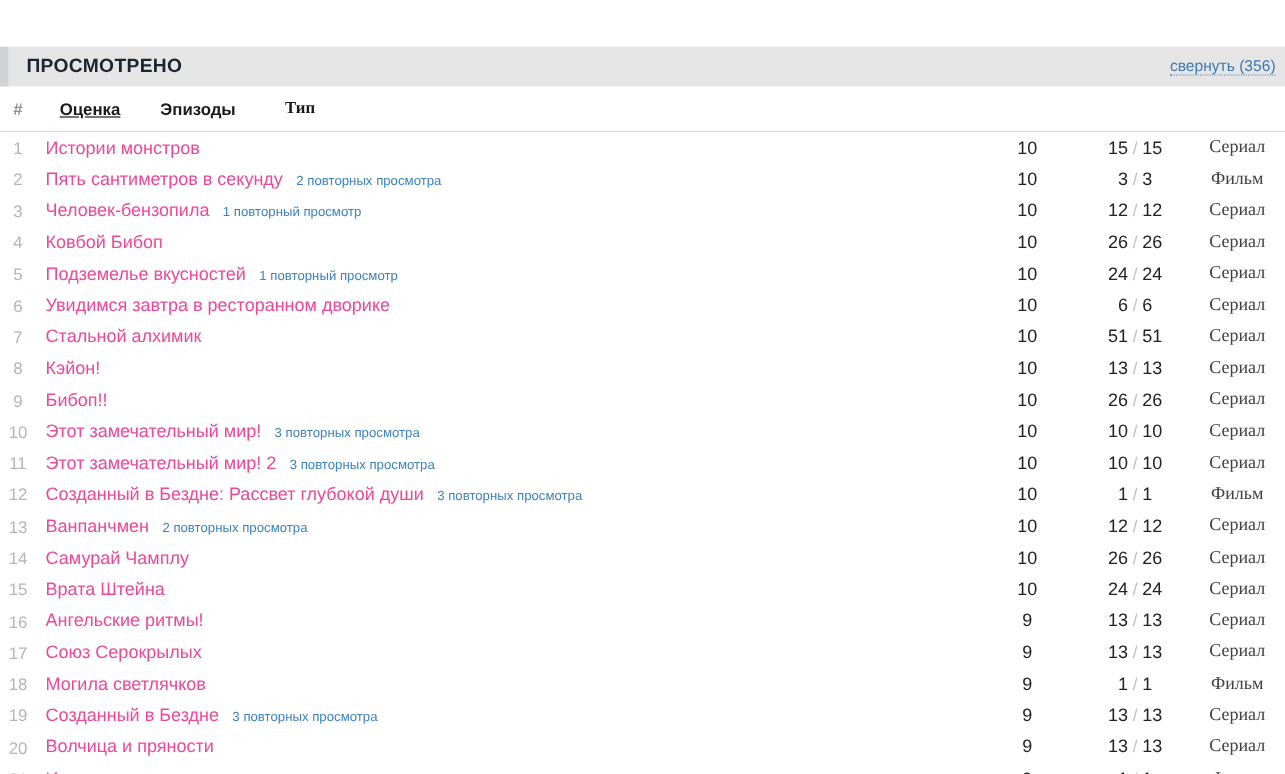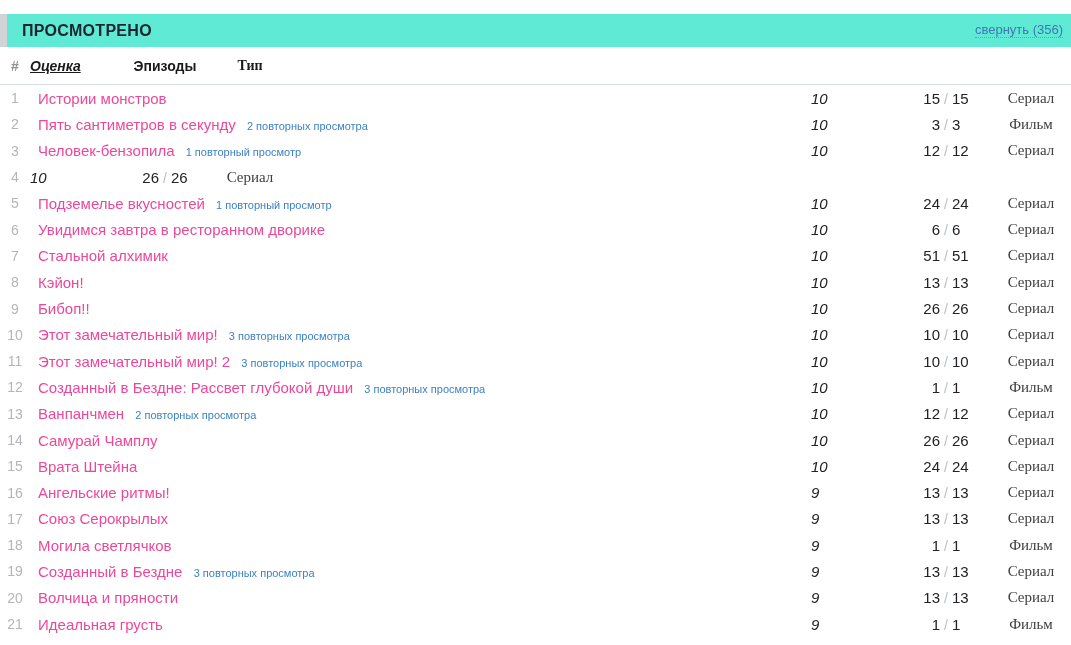--- a/index.html
+++ b/index.html
@@ -5,41 +5,41 @@
   html,body{margin:0;padding:0;}
   body{
     width:1071px;height:645px;overflow:hidden;background:#fff;
     font-family:"Liberation Sans",sans-serif;color:#222;
     -webkit-font-smoothing:antialiased;
   }
   .page{padding-top:14px;}
 
   
   .panel-header{
-    height:33px;background:#5eead4;display:flex;align-items:center;
+    height:33px;background:#e5e5e5;display:flex;align-items:center;margin-top:25px;
   }
   .accent{width:7px;align-self:stretch;background:#d2d3d7;flex:none;}
   .panel-title{
     font-size:16px;font-weight:bold;color:#1c2430;margin:0 0 0 15px;
     letter-spacing:.3px;
   }
   .collapse-link{
     margin-left:auto;margin-right:8px;font-size:13px;color:#3e79b4;
     text-decoration:none;border-bottom:1px dotted #6f9cc4;cursor:pointer;
     line-height:1.1;
   }
 
   
   .thead{
     display:flex;align-items:center;height:37px;
     border-bottom:1px solid #d7dee4;font-weight:bold;font-size:14px;color:#1a1a1a;
   }
   .c-num{width:30px;flex:none;text-align:center;}
   .c-name{flex:1;margin-left:8px;min-width:0;text-align:left;}
-  .c-score{width:90px;flex:none;text-align:left;font-style:italic;}
+  .c-score{width:90px;flex:none;text-align:center;}
   .c-episodes{width:90px;flex:none;text-align:center;white-space:nowrap;}
   .c-type{width:80px;flex:none;text-align:center;font-family:Liberation Serif, serif;}
   .thead .c-num{color:#8f9398;}
   .thead .c-score{text-decoration:underline;cursor:pointer;color:#1a1a1a;}
   .thead .c-name,.thead .c-episodes,.thead .c-type{cursor:pointer;}
 
   .row{display:flex;align-items:center;height:26.3px;font-size:15px;}
   .row .c-num{color:#b2b5ba;font-size:14px;}
   .title-link{color:#ec4899;text-decoration:none;cursor:pointer;}
   .rewatch-note{color:#3c82c4;font-size:11px;margin-left:7px;}
@@ -95,20 +95,24 @@
       <a class="title-link">Человек-бензопила</a>
       <span class="rewatch-note">1 повторный просмотр</span>
     </span>
     <span class="c-score">10</span>
     <span class="c-episodes"><span>12</span><span class="ep-slash">/</span><span>12</span></span>
     <span class="c-type">Сериал</span>
   </div>
 
   <div class="row">
     <span class="c-num">4</span>
+    <span class="c-name">
+      <a class="title-link">Ковбой Бибоп</a>
+      
+    </span>
     <span class="c-score">10</span>
     <span class="c-episodes"><span>26</span><span class="ep-slash">/</span><span>26</span></span>
     <span class="c-type">Сериал</span>
   </div>
 
   <div class="row">
     <span class="c-num">5</span>
     <span class="c-name">
       <a class="title-link">Подземелье вкусностей</a>
       <span class="rewatch-note">1 повторный просмотр</span>

